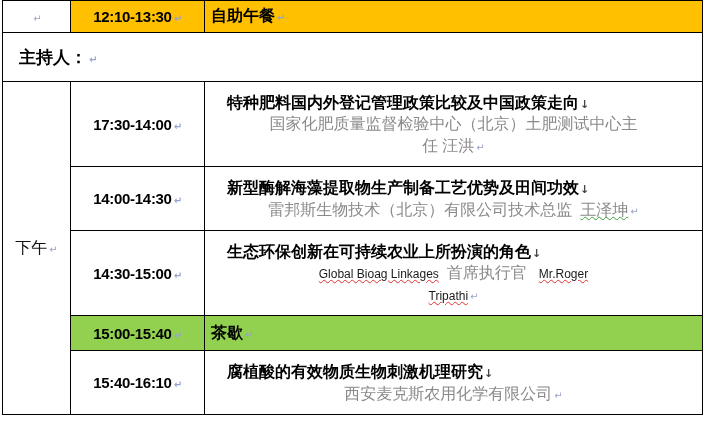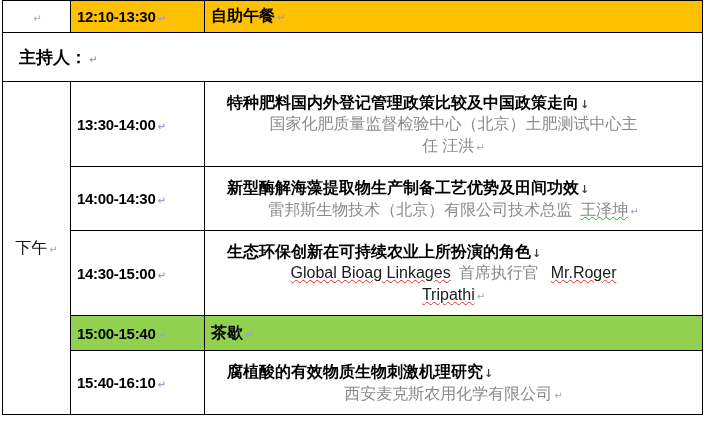--- a/index.html
+++ b/index.html
@@ -46,20 +46,21 @@
   .cell-inner {
     padding: 3px 6px 3px 6px;
     box-sizing: border-box;
   }
 
   .time-text {
     font-family: "Liberation Sans", "DejaVu Sans", sans-serif;
     font-weight: bold;
     font-size: 15px;
     color: #000000;
+    text-align: center;
     letter-spacing: -0.3px;
     white-space: nowrap;
   }
 
   .session-text {
     font-family: "Liberation Serif", "DejaVu Serif", serif;
     font-size: 16px;
     color: #111111;
     text-align: center;
   }
@@ -85,21 +86,21 @@
     font-family: "Liberation Serif", "DejaVu Serif", serif;
     font-size: 16px;
     color: #8a8a8a;
     line-height: 1.35;
     text-align: center;
   }
 
   .topic-speaker .latin {
     font-family: "Liberation Sans", "DejaVu Sans", sans-serif;
     color: #1a1a1a;
-    font-size: 16px;
+    font-size: 12px;
   }
 
   .topic-speaker .spell {
     text-decoration: underline;
     text-decoration-color: #e03030;
     text-decoration-style: wavy;
     text-decoration-thickness: 1px;
   }
 
   .topic-speaker .spell-green {
@@ -192,21 +193,21 @@
       </tr>
 
       <tr>
         <td class="session-cell" rowspan="5">
           <div class="session-text">
             <span>下午</span><span class="pilcrow">↵</span>
           </div>
         </td>
         <td class="cell-3line">
           <div class="cell-inner time-text">
-            <span>13:30-14:00</span><span class="pilcrow">↵</span>
+            <span>17:30-14:00</span><span class="pilcrow">↵</span>
           </div>
         </td>
         <td class="cell-3line">
           <div class="cell-inner">
             <div class="topic-title"><span>特种肥料国内外登记管理政策比较及中国政策走向</span><span class="softret">↓</span></div>
             <div class="topic-speaker"><span>国家化肥质量监督检验中心（北京）土肥测试中心主</span></div>
             <div class="topic-speaker"><span>任  汪洪</span><span class="pilcrow">↵</span></div>
           </div>
         </td>
       </tr>

